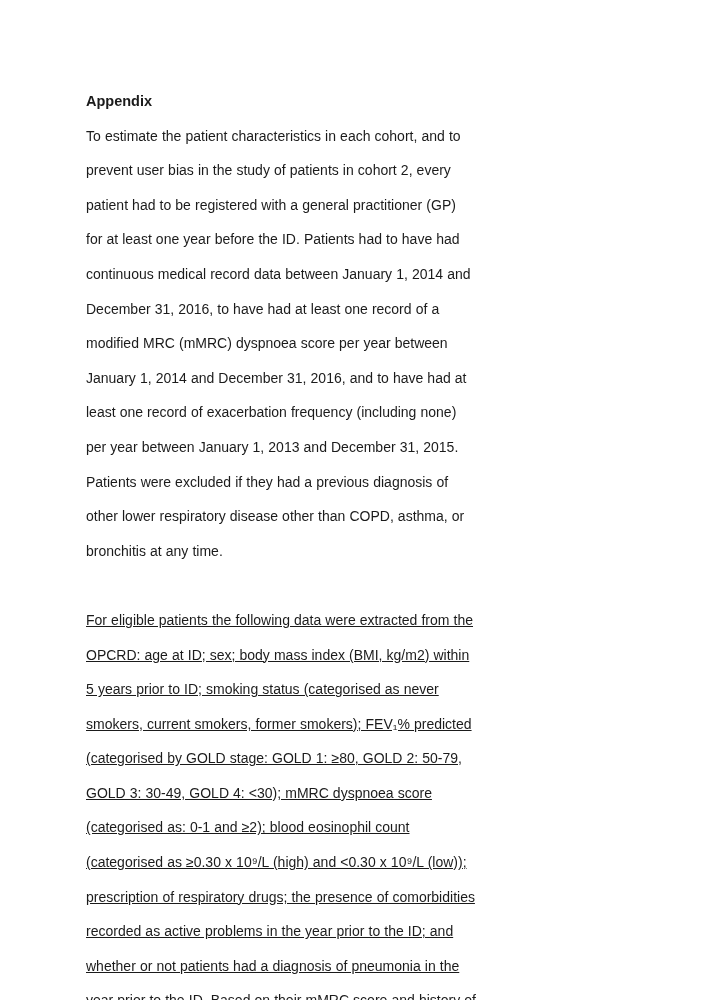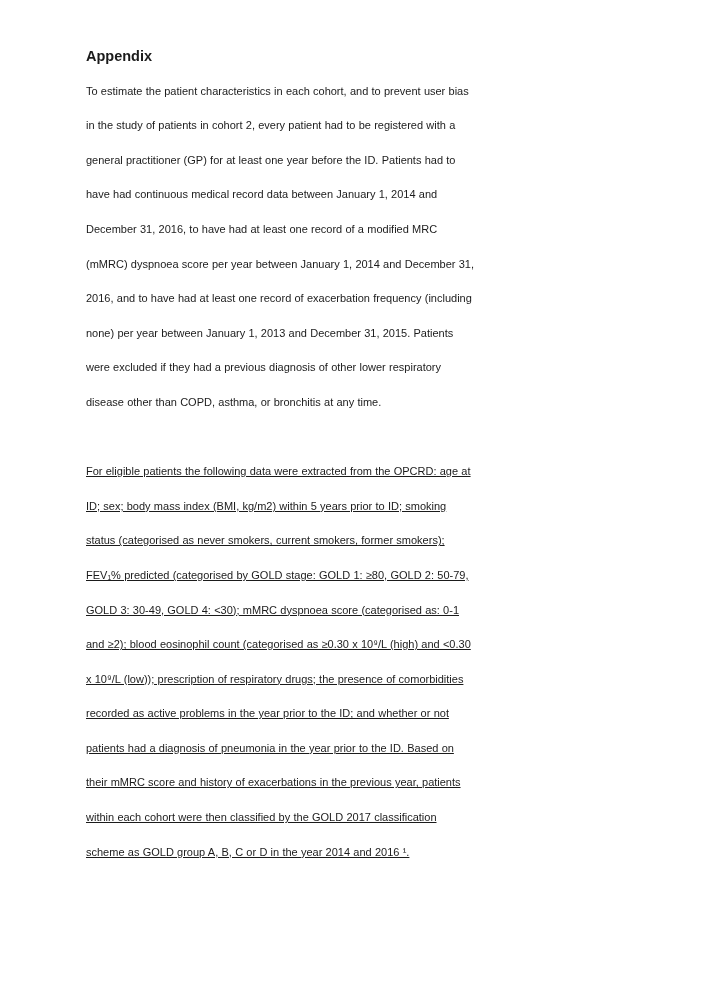--- a/index.html
+++ b/index.html
@@ -11,39 +11,39 @@
     width: 707px;
     height: 1000px;
     overflow: hidden;
     font-family: "Liberation Sans", sans-serif;
     color: #1b1b1b;
   }
   .page {
     box-sizing: border-box;
     width: 562px;
     height: 1000px;
-    padding: 39px 86px 0 86px;
+    padding: 84px 86px 0 86px;
     background: #ffffff;
   }
   .heading {
     font-size: 14.5px;
     font-weight: 700;
     line-height: 34.6px;
     margin: 0;
   }
   .section-title {
     font-size: 14.5px;
     font-weight: 400;
     text-decoration: underline;
     text-underline-offset: 3px;
     line-height: 34.6px;
     margin: 0;
   }
   .para {
-    font-size: 11px;
+    font-size: 14px;
     font-weight: 400;
     line-height: 34.6px;
     margin: 0;
     text-align: left;
     word-spacing: 0.2px;
   }
   .para-gap {
     margin-top: 34.6px;
     text-decoration: underline;
   }

